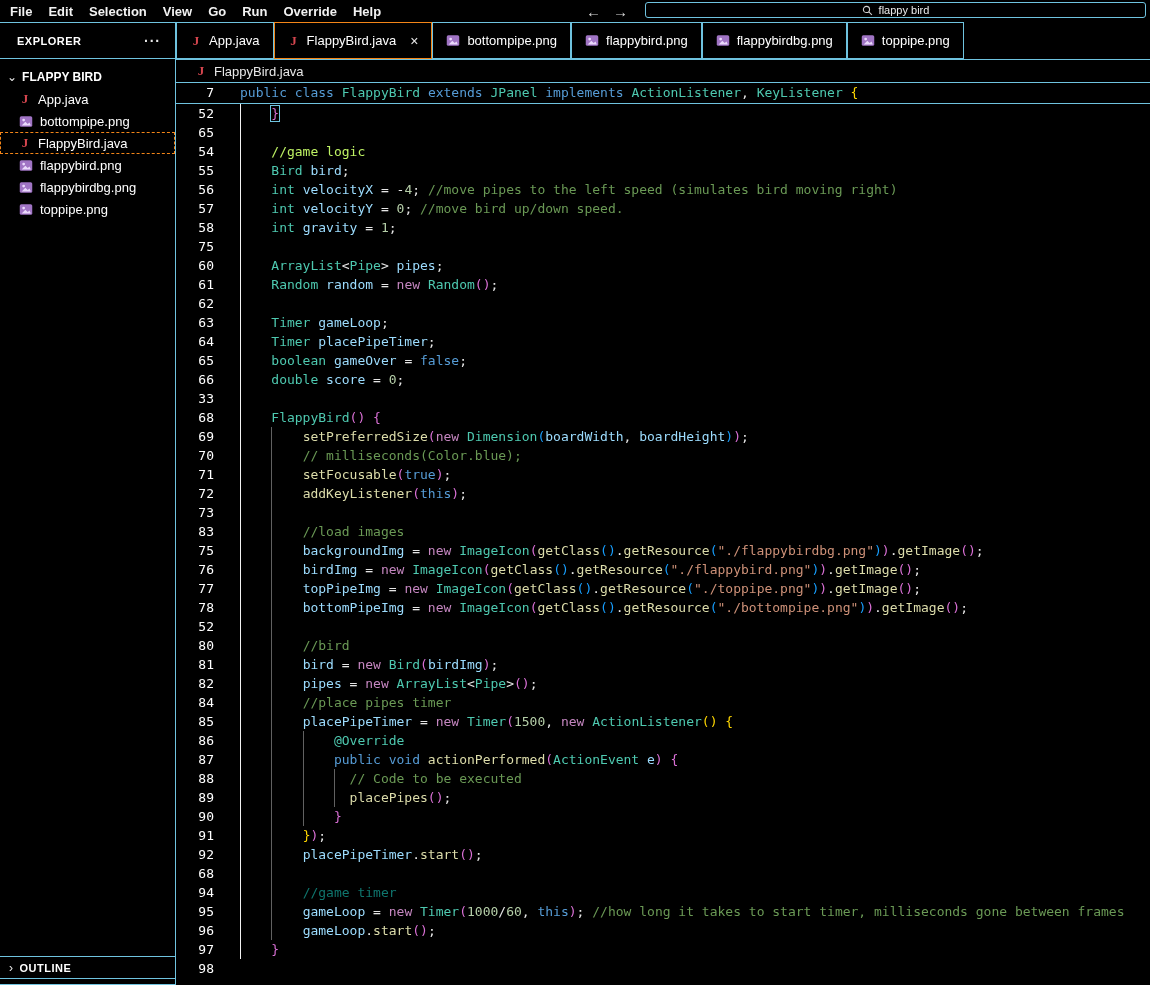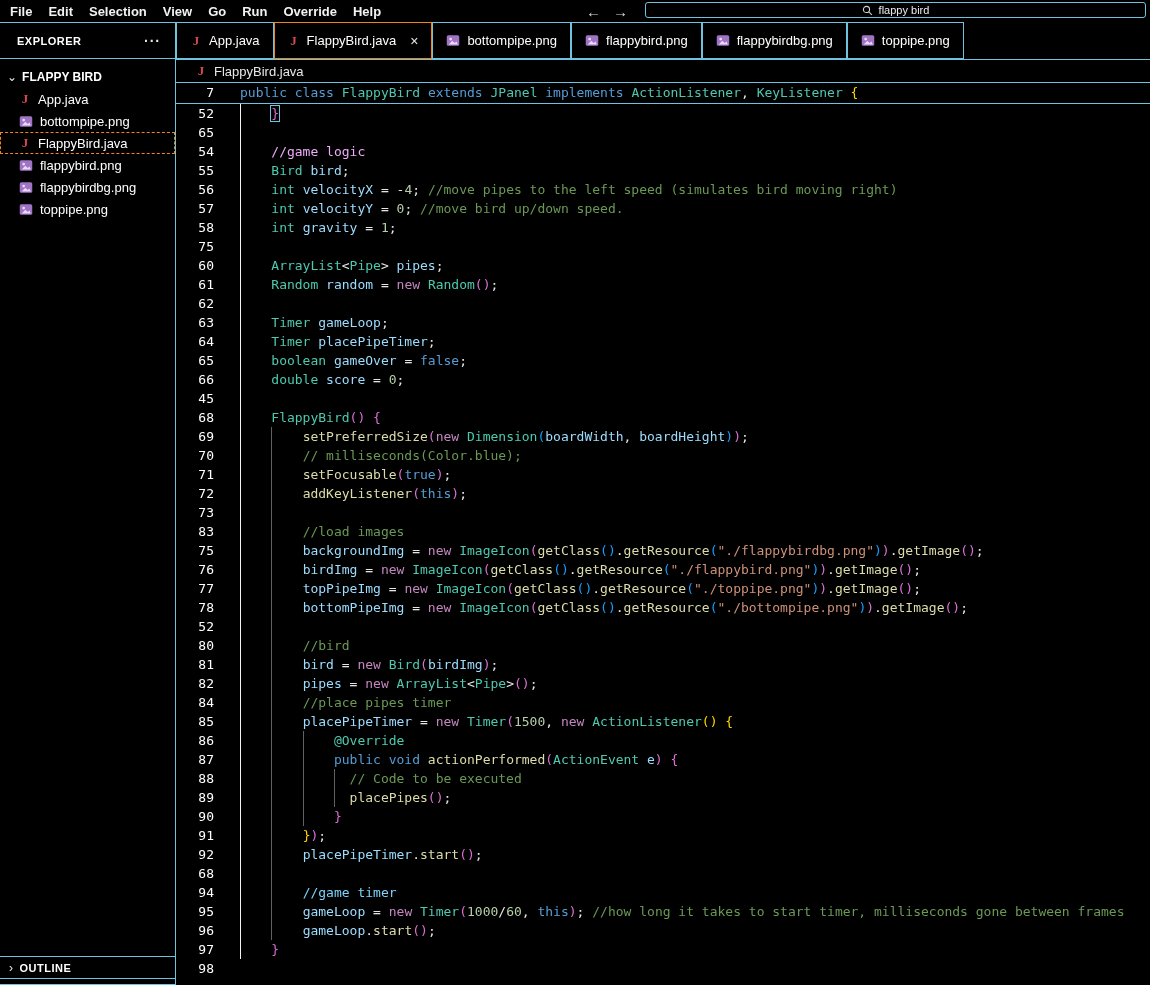--- a/index.html
+++ b/index.html
@@ -211,34 +211,34 @@
         </div>
       </div>
     <div class="breadcrumb">
       <span class="java-glyph">J</span>
       <span>FlappyBird.java</span>
     </div>
     <div class="sticky" id="sticky-line"><div class="line"><span class="num">7</span><span class="codetext"><span style="color: rgb(86, 156, 214);">public</span><span style="color: rgb(230, 230, 230);"> </span><span style="color: rgb(86, 156, 214);">class</span><span style="color: rgb(230, 230, 230);"> </span><span style="color: rgb(78, 201, 176);">FlappyBird</span><span style="color: rgb(230, 230, 230);"> </span><span style="color: rgb(86, 156, 214);">extends</span><span style="color: rgb(230, 230, 230);"> </span><span style="color: rgb(78, 201, 176);">JPanel</span><span style="color: rgb(230, 230, 230);"> </span><span style="color: rgb(86, 156, 214);">implements</span><span style="color: rgb(230, 230, 230);"> </span><span style="color: rgb(78, 201, 176);">ActionListener</span><span style="color: rgb(230, 230, 230);">, </span><span style="color: rgb(78, 201, 176);">KeyListener</span><span style="color: rgb(230, 230, 230);"> </span><span style="color: rgb(255, 215, 0);">{</span></span></div></div>
     <div class="codearea" id="codearea">
         <div class="line"><div class="guide g0" style="left: 64px;"></div><span class="num">52</span><span class="codetext"><span style="color: rgb(230, 230, 230);">    </span><span class="match" style="color: rgb(218, 112, 214);">}</span></span></div>
         <div class="line"><div class="guide g0" style="left: 64px;"></div><span class="num">65</span><span class="codetext"></span></div>
-        <div class="line"><div class="guide g0" style="left: 64px;"></div><span class="num">54</span><span class="codetext"><span style="color: rgb(230, 230, 230);">    </span><span style="color: #f0abfc;">//game logic</span></span></div>
+        <div class="line"><div class="guide g0" style="left: 64px;"></div><span class="num">54</span><span class="codetext"><span style="color: rgb(230, 230, 230);">    </span><span style="color: #bef264;">//game logic</span></span></div>
         <div class="line"><div class="guide g0" style="left: 64px;"></div><span class="num">55</span><span class="codetext"><span style="color: rgb(230, 230, 230);">    </span><span style="color: rgb(78, 201, 176);">Bird</span><span style="color: rgb(230, 230, 230);"> </span><span style="color: rgb(156, 220, 254);">bird</span><span style="color: rgb(230, 230, 230);">;</span></span></div>
         <div class="line"><div class="guide g0" style="left: 64px;"></div><span class="num">56</span><span class="codetext"><span style="color: rgb(230, 230, 230);">    </span><span style="color: rgb(78, 201, 176);">int</span><span style="color: rgb(230, 230, 230);"> </span><span style="color: rgb(156, 220, 254);">velocityX</span><span style="color: rgb(230, 230, 230);"> = -</span><span style="color: rgb(181, 206, 168);">4</span><span style="color: rgb(230, 230, 230);">; </span><span style="color: rgb(106, 153, 85);">//move pipes to the left speed (simulates bird moving right)</span></span></div>
         <div class="line"><div class="guide g0" style="left: 64px;"></div><span class="num">57</span><span class="codetext"><span style="color: rgb(230, 230, 230);">    </span><span style="color: rgb(78, 201, 176);">int</span><span style="color: rgb(230, 230, 230);"> </span><span style="color: rgb(156, 220, 254);">velocityY</span><span style="color: rgb(230, 230, 230);"> = </span><span style="color: rgb(181, 206, 168);">0</span><span style="color: rgb(230, 230, 230);">; </span><span style="color: rgb(106, 153, 85);">//move bird up/down speed.</span></span></div>
         <div class="line"><div class="guide g0" style="left: 64px;"></div><span class="num">58</span><span class="codetext"><span style="color: rgb(230, 230, 230);">    </span><span style="color: rgb(78, 201, 176);">int</span><span style="color: rgb(230, 230, 230);"> </span><span style="color: rgb(156, 220, 254);">gravity</span><span style="color: rgb(230, 230, 230);"> = </span><span style="color: rgb(181, 206, 168);">1</span><span style="color: rgb(230, 230, 230);">;</span></span></div>
         <div class="line"><div class="guide g0" style="left: 64px;"></div><span class="num">75</span><span class="codetext"></span></div>
         <div class="line"><div class="guide g0" style="left: 64px;"></div><span class="num">60</span><span class="codetext"><span style="color: rgb(230, 230, 230);">    </span><span style="color: rgb(78, 201, 176);">ArrayList</span><span style="color: rgb(230, 230, 230);">&lt;</span><span style="color: rgb(78, 201, 176);">Pipe</span><span style="color: rgb(230, 230, 230);">&gt; </span><span style="color: rgb(156, 220, 254);">pipes</span><span style="color: rgb(230, 230, 230);">;</span></span></div>
         <div class="line"><div class="guide g0" style="left: 64px;"></div><span class="num">61</span><span class="codetext"><span style="color: rgb(230, 230, 230);">    </span><span style="color: rgb(78, 201, 176);">Random</span><span style="color: rgb(230, 230, 230);"> </span><span style="color: rgb(156, 220, 254);">random</span><span style="color: rgb(230, 230, 230);"> = </span><span style="color: rgb(197, 134, 192);">new</span><span style="color: rgb(230, 230, 230);"> </span><span style="color: rgb(78, 201, 176);">Random</span><span style="color: rgb(218, 112, 214);">()</span><span style="color: rgb(230, 230, 230);">;</span></span></div>
         <div class="line"><div class="guide g0" style="left: 64px;"></div><span class="num">62</span><span class="codetext"></span></div>
         <div class="line"><div class="guide g0" style="left: 64px;"></div><span class="num">63</span><span class="codetext"><span style="color: rgb(230, 230, 230);">    </span><span style="color: rgb(78, 201, 176);">Timer</span><span style="color: rgb(230, 230, 230);"> </span><span style="color: rgb(156, 220, 254);">gameLoop</span><span style="color: rgb(230, 230, 230);">;</span></span></div>
         <div class="line"><div class="guide g0" style="left: 64px;"></div><span class="num">64</span><span class="codetext"><span style="color: rgb(230, 230, 230);">    </span><span style="color: rgb(78, 201, 176);">Timer</span><span style="color: rgb(230, 230, 230);"> </span><span style="color: rgb(156, 220, 254);">placePipeTimer</span><span style="color: rgb(230, 230, 230);">;</span></span></div>
         <div class="line"><div class="guide g0" style="left: 64px;"></div><span class="num">65</span><span class="codetext"><span style="color: rgb(230, 230, 230);">    </span><span style="color: rgb(78, 201, 176);">boolean</span><span style="color: rgb(230, 230, 230);"> </span><span style="color: rgb(156, 220, 254);">gameOver</span><span style="color: rgb(230, 230, 230);"> = </span><span style="color: rgb(86, 156, 214);">false</span><span style="color: rgb(230, 230, 230);">;</span></span></div>
         <div class="line"><div class="guide g0" style="left: 64px;"></div><span class="num">66</span><span class="codetext"><span style="color: rgb(230, 230, 230);">    </span><span style="color: rgb(78, 201, 176);">double</span><span style="color: rgb(230, 230, 230);"> </span><span style="color: rgb(156, 220, 254);">score</span><span style="color: rgb(230, 230, 230);"> = </span><span style="color: rgb(181, 206, 168);">0</span><span style="color: rgb(230, 230, 230);">;</span></span></div>
-        <div class="line"><div class="guide g0" style="left: 64px;"></div><span class="num">45</span><span class="codetext"></span></div>
+        <div class="line"><div class="guide g0" style="left: 64px;"></div><span class="num">33</span><span class="codetext"></span></div>
         <div class="line"><div class="guide g0" style="left: 64px;"></div><span class="num">68</span><span class="codetext"><span style="color: rgb(230, 230, 230);">    </span><span style="color: rgb(78, 201, 176);">FlappyBird</span><span style="color: rgb(218, 112, 214);">()</span><span style="color: rgb(230, 230, 230);"> </span><span style="color: rgb(218, 112, 214);">{</span></span></div>
         <div class="line"><div class="guide g0" style="left: 64px;"></div><div class="guide" style="left: 95.3px;"></div><span class="num">69</span><span class="codetext"><span style="color: rgb(230, 230, 230);">        </span><span style="color: rgb(220, 220, 170);">setPreferredSize</span><span style="color: rgb(218, 112, 214);">(</span><span style="color: rgb(197, 134, 192);">new</span><span style="color: rgb(230, 230, 230);"> </span><span style="color: rgb(78, 201, 176);">Dimension</span><span style="color: rgb(23, 159, 255);">(</span><span style="color: rgb(156, 220, 254);">boardWidth</span><span style="color: rgb(230, 230, 230);">, </span><span style="color: rgb(156, 220, 254);">boardHeight</span><span style="color: rgb(23, 159, 255);">)</span><span style="color: rgb(218, 112, 214);">)</span><span style="color: rgb(230, 230, 230);">;</span></span></div>
         <div class="line"><div class="guide g0" style="left: 64px;"></div><div class="guide" style="left: 95.3px;"></div><span class="num">70</span><span class="codetext"><span style="color: rgb(230, 230, 230);">        </span><span style="color: rgb(106, 153, 85);">// milliseconds(Color.blue);</span></span></div>
         <div class="line"><div class="guide g0" style="left: 64px;"></div><div class="guide" style="left: 95.3px;"></div><span class="num">71</span><span class="codetext"><span style="color: rgb(230, 230, 230);">        </span><span style="color: rgb(220, 220, 170);">setFocusable</span><span style="color: rgb(218, 112, 214);">(</span><span style="color: rgb(86, 156, 214);">true</span><span style="color: rgb(218, 112, 214);">)</span><span style="color: rgb(230, 230, 230);">;</span></span></div>
         <div class="line"><div class="guide g0" style="left: 64px;"></div><div class="guide" style="left: 95.3px;"></div><span class="num">72</span><span class="codetext"><span style="color: rgb(230, 230, 230);">        </span><span style="color: rgb(220, 220, 170);">addKeyListener</span><span style="color: rgb(218, 112, 214);">(</span><span style="color: rgb(86, 156, 214);">this</span><span style="color: rgb(218, 112, 214);">)</span><span style="color: rgb(230, 230, 230);">;</span></span></div>
         <div class="line"><div class="guide g0" style="left: 64px;"></div><div class="guide" style="left: 95.3px;"></div><span class="num">73</span><span class="codetext"></span></div>
         <div class="line"><div class="guide g0" style="left: 64px;"></div><div class="guide" style="left: 95.3px;"></div><span class="num">83</span><span class="codetext"><span style="color: rgb(230, 230, 230);">        </span><span style="color: rgb(106, 153, 85);">//load images</span></span></div>
         <div class="line"><div class="guide g0" style="left: 64px;"></div><div class="guide" style="left: 95.3px;"></div><span class="num">75</span><span class="codetext"><span style="color: rgb(230, 230, 230);">        </span><span style="color: rgb(156, 220, 254);">backgroundImg</span><span style="color: rgb(230, 230, 230);"> = </span><span style="color: rgb(197, 134, 192);">new</span><span style="color: rgb(230, 230, 230);"> </span><span style="color: rgb(78, 201, 176);">ImageIcon</span><span style="color: rgb(218, 112, 214);">(</span><span style="color: rgb(220, 220, 170);">getClass</span><span style="color: rgb(23, 159, 255);">()</span><span style="color: rgb(230, 230, 230);">.</span><span style="color: rgb(220, 220, 170);">getResource</span><span style="color: rgb(23, 159, 255);">(</span><span style="color: rgb(206, 145, 120);">"./flappybirdbg.png"</span><span style="color: rgb(23, 159, 255);">)</span><span style="color: rgb(218, 112, 214);">)</span><span style="color: rgb(230, 230, 230);">.</span><span style="color: rgb(220, 220, 170);">getImage</span><span style="color: rgb(218, 112, 214);">()</span><span style="color: rgb(230, 230, 230);">;</span></span></div>
         <div class="line"><div class="guide g0" style="left: 64px;"></div><div class="guide" style="left: 95.3px;"></div><span class="num">76</span><span class="codetext"><span style="color: rgb(230, 230, 230);">        </span><span style="color: rgb(156, 220, 254);">birdImg</span><span style="color: rgb(230, 230, 230);"> = </span><span style="color: rgb(197, 134, 192);">new</span><span style="color: rgb(230, 230, 230);"> </span><span style="color: rgb(78, 201, 176);">ImageIcon</span><span style="color: rgb(218, 112, 214);">(</span><span style="color: rgb(220, 220, 170);">getClass</span><span style="color: rgb(23, 159, 255);">()</span><span style="color: rgb(230, 230, 230);">.</span><span style="color: rgb(220, 220, 170);">getResource</span><span style="color: rgb(23, 159, 255);">(</span><span style="color: rgb(206, 145, 120);">"./flappybird.png"</span><span style="color: rgb(23, 159, 255);">)</span><span style="color: rgb(218, 112, 214);">)</span><span style="color: rgb(230, 230, 230);">.</span><span style="color: rgb(220, 220, 170);">getImage</span><span style="color: rgb(218, 112, 214);">()</span><span style="color: rgb(230, 230, 230);">;</span></span></div>
         <div class="line"><div class="guide g0" style="left: 64px;"></div><div class="guide" style="left: 95.3px;"></div><span class="num">77</span><span class="codetext"><span style="color: rgb(230, 230, 230);">        </span><span style="color: rgb(156, 220, 254);">topPipeImg</span><span style="color: rgb(230, 230, 230);"> = </span><span style="color: rgb(197, 134, 192);">new</span><span style="color: rgb(230, 230, 230);"> </span><span style="color: rgb(78, 201, 176);">ImageIcon</span><span style="color: rgb(218, 112, 214);">(</span><span style="color: rgb(220, 220, 170);">getClass</span><span style="color: rgb(23, 159, 255);">()</span><span style="color: rgb(230, 230, 230);">.</span><span style="color: rgb(220, 220, 170);">getResource</span><span style="color: rgb(23, 159, 255);">(</span><span style="color: rgb(206, 145, 120);">"./toppipe.png"</span><span style="color: rgb(23, 159, 255);">)</span><span style="color: rgb(218, 112, 214);">)</span><span style="color: rgb(230, 230, 230);">.</span><span style="color: rgb(220, 220, 170);">getImage</span><span style="color: rgb(218, 112, 214);">()</span><span style="color: rgb(230, 230, 230);">;</span></span></div>
@@ -250,20 +250,20 @@
         <div class="line"><div class="guide g0" style="left: 64px;"></div><div class="guide" style="left: 95.3px;"></div><span class="num">84</span><span class="codetext"><span style="color: rgb(230, 230, 230);">        </span><span style="color: rgb(106, 153, 85);">//place pipes timer</span></span></div>
         <div class="line"><div class="guide g0" style="left: 64px;"></div><div class="guide" style="left: 95.3px;"></div><span class="num">85</span><span class="codetext"><span style="color: rgb(230, 230, 230);">        </span><span style="color: rgb(156, 220, 254);">placePipeTimer</span><span style="color: rgb(230, 230, 230);"> = </span><span style="color: rgb(197, 134, 192);">new</span><span style="color: rgb(230, 230, 230);"> </span><span style="color: rgb(78, 201, 176);">Timer</span><span style="color: rgb(218, 112, 214);">(</span><span style="color: rgb(181, 206, 168);">1500</span><span style="color: rgb(230, 230, 230);">, </span><span style="color: rgb(197, 134, 192);">new</span><span style="color: rgb(230, 230, 230);"> </span><span style="color: rgb(78, 201, 176);">ActionListener</span><span style="color: rgb(255, 215, 0);">()</span><span style="color: rgb(230, 230, 230);"> </span><span style="color: rgb(255, 215, 0);">{</span></span></div>
         <div class="line"><div class="guide g0" style="left: 64px;"></div><div class="guide" style="left: 95.3px;"></div><div class="guide" style="left: 126.6px;"></div><span class="num">86</span><span class="codetext"><span style="color: rgb(230, 230, 230);">            </span><span style="color: rgb(78, 201, 176);">@Override</span></span></div>
         <div class="line"><div class="guide g0" style="left: 64px;"></div><div class="guide" style="left: 95.3px;"></div><div class="guide" style="left: 126.6px;"></div><span class="num">87</span><span class="codetext"><span style="color: rgb(230, 230, 230);">            </span><span style="color: rgb(86, 156, 214);">public</span><span style="color: rgb(230, 230, 230);"> </span><span style="color: rgb(86, 156, 214);">void</span><span style="color: rgb(230, 230, 230);"> </span><span style="color: rgb(220, 220, 170);">actionPerformed</span><span style="color: rgb(218, 112, 214);">(</span><span style="color: rgb(78, 201, 176);">ActionEvent</span><span style="color: rgb(230, 230, 230);"> </span><span style="color: rgb(156, 220, 254);">e</span><span style="color: rgb(218, 112, 214);">)</span><span style="color: rgb(230, 230, 230);"> </span><span style="color: rgb(218, 112, 214);">{</span></span></div>
         <div class="line"><div class="guide g0" style="left: 64px;"></div><div class="guide" style="left: 95.3px;"></div><div class="guide" style="left: 126.6px;"></div><div class="guide" style="left: 157.9px;"></div><span class="num">88</span><span class="codetext"><span style="color: rgb(230, 230, 230);">              </span><span style="color: rgb(106, 153, 85);">// Code to be executed</span></span></div>
         <div class="line"><div class="guide g0" style="left: 64px;"></div><div class="guide" style="left: 95.3px;"></div><div class="guide" style="left: 126.6px;"></div><div class="guide" style="left: 157.9px;"></div><span class="num">89</span><span class="codetext"><span style="color: rgb(230, 230, 230);">              </span><span style="color: rgb(220, 220, 170);">placePipes</span><span style="color: rgb(218, 112, 214);">()</span><span style="color: rgb(230, 230, 230);">;</span></span></div>
         <div class="line"><div class="guide g0" style="left: 64px;"></div><div class="guide" style="left: 95.3px;"></div><div class="guide" style="left: 126.6px;"></div><span class="num">90</span><span class="codetext"><span style="color: rgb(230, 230, 230);">            </span><span style="color: rgb(218, 112, 214);">}</span></span></div>
         <div class="line"><div class="guide g0" style="left: 64px;"></div><div class="guide" style="left: 95.3px;"></div><span class="num">91</span><span class="codetext"><span style="color: rgb(230, 230, 230);">        </span><span style="color: rgb(255, 215, 0);">}</span><span style="color: rgb(218, 112, 214);">)</span><span style="color: rgb(230, 230, 230);">;</span></span></div>
         <div class="line"><div class="guide g0" style="left: 64px;"></div><div class="guide" style="left: 95.3px;"></div><span class="num">92</span><span class="codetext"><span style="color: rgb(230, 230, 230);">        </span><span style="color: rgb(156, 220, 254);">placePipeTimer</span><span style="color: rgb(230, 230, 230);">.</span><span style="color: rgb(220, 220, 170);">start</span><span style="color: rgb(218, 112, 214);">()</span><span style="color: rgb(230, 230, 230);">;</span></span></div>
         <div class="line"><div class="guide g0" style="left: 64px;"></div><div class="guide" style="left: 95.3px;"></div><span class="num">68</span><span class="codetext"></span></div>
-        <div class="line"><div class="guide g0" style="left: 64px;"></div><div class="guide" style="left: 95.3px;"></div><span class="num">94</span><span class="codetext"><span style="color: rgb(230, 230, 230);">        </span><span style="color: #7dd3fc;">//game timer</span></span></div>
+        <div class="line"><div class="guide g0" style="left: 64px;"></div><div class="guide" style="left: 95.3px;"></div><span class="num">94</span><span class="codetext"><span style="color: rgb(230, 230, 230);">        </span><span style="color: #0f766e;">//game timer</span></span></div>
         <div class="line"><div class="guide g0" style="left: 64px;"></div><div class="guide" style="left: 95.3px;"></div><span class="num">95</span><span class="codetext"><span style="color: rgb(230, 230, 230);">        </span><span style="color: rgb(156, 220, 254);">gameLoop</span><span style="color: rgb(230, 230, 230);"> = </span><span style="color: rgb(197, 134, 192);">new</span><span style="color: rgb(230, 230, 230);"> </span><span style="color: rgb(78, 201, 176);">Timer</span><span style="color: rgb(218, 112, 214);">(</span><span style="color: rgb(181, 206, 168);">1000</span><span style="color: rgb(230, 230, 230);">/</span><span style="color: rgb(181, 206, 168);">60</span><span style="color: rgb(230, 230, 230);">, </span><span style="color: rgb(86, 156, 214);">this</span><span style="color: rgb(218, 112, 214);">)</span><span style="color: rgb(230, 230, 230);">; </span><span style="color: rgb(106, 153, 85);">//how long it takes to start timer, milliseconds gone between frames</span></span></div>
         <div class="line"><div class="guide g0" style="left: 64px;"></div><div class="guide" style="left: 95.3px;"></div><span class="num">96</span><span class="codetext"><span style="color: rgb(230, 230, 230);">        </span><span style="color: rgb(156, 220, 254);">gameLoop</span><span style="color: rgb(230, 230, 230);">.</span><span style="color: rgb(220, 220, 170);">start</span><span style="color: rgb(218, 112, 214);">()</span><span style="color: rgb(230, 230, 230);">;</span></span></div>
         <div class="line"><div class="guide g0" style="left: 64px;"></div><span class="num">97</span><span class="codetext"><span style="color: rgb(230, 230, 230);">    </span><span style="color: rgb(218, 112, 214);">}</span></span></div>
         <div class="line"><span class="num">98</span><span class="codetext"></span></div>
       </div>
   </div>
 </div>
 
 </body></html>

